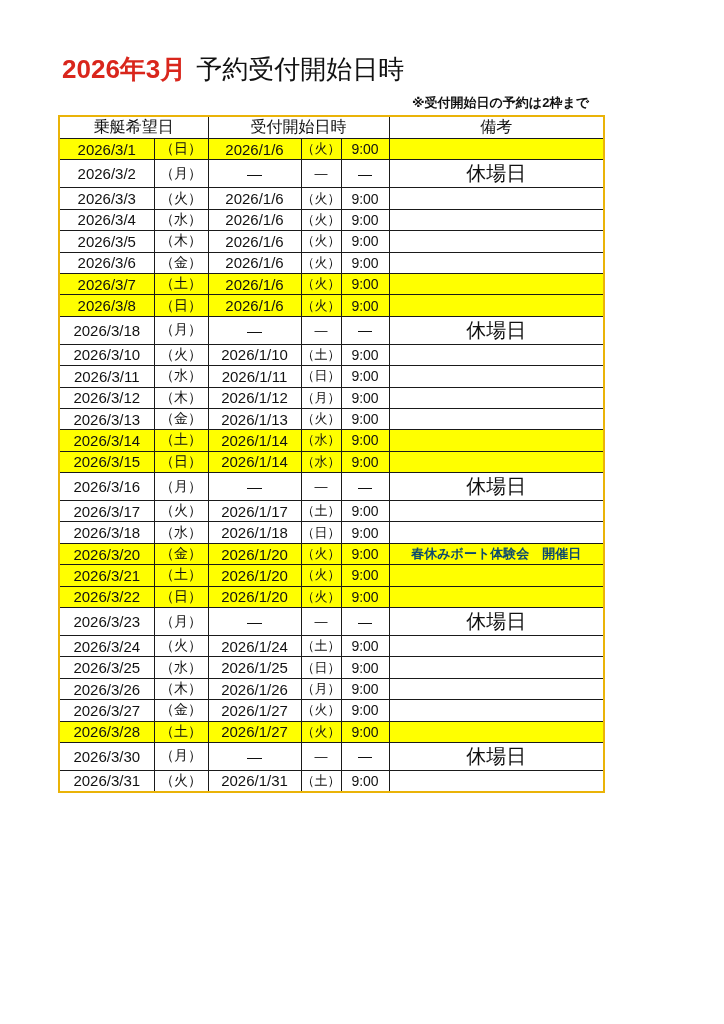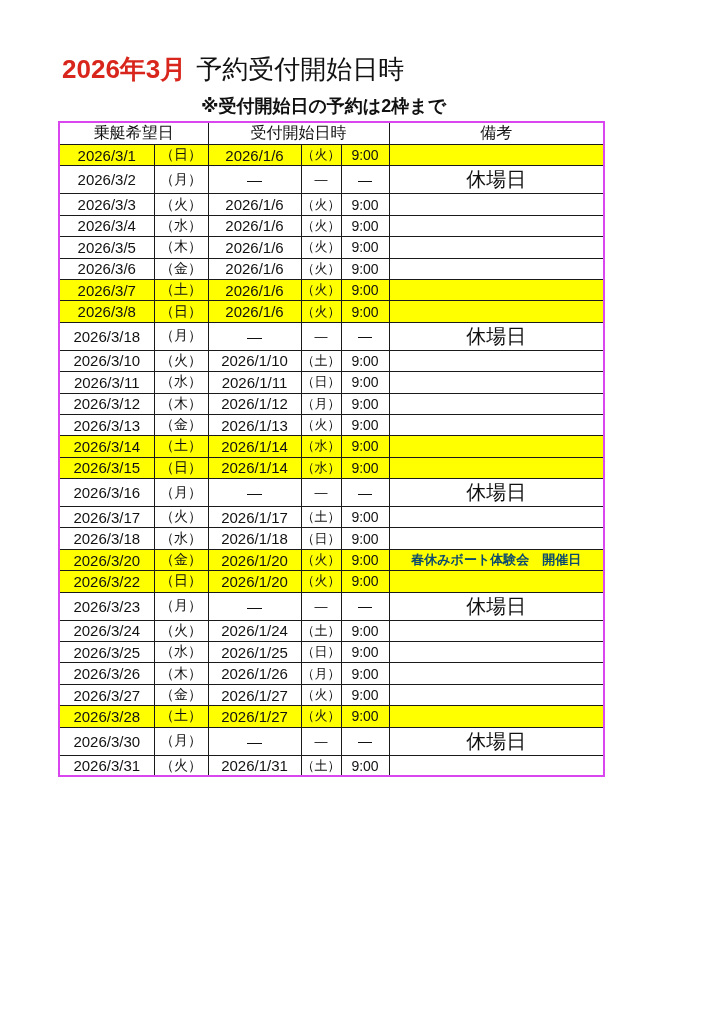--- a/index.html
+++ b/index.html
@@ -25,32 +25,32 @@
     color: #d9261c;
     font-weight: bold;
     margin-right: 10px;
   }
   .title-rest {
     color: #111111;
     font-weight: 500;
   }
   .note-line {
     width: 545px;
-    text-align: center;
-    font-size: 18px;
+    text-align: right;
+    font-size: 13px;
     font-weight: bold;
     margin: 8px 0 3px 0;
     padding-right: 14px;
     white-space: nowrap;
   }
   table.schedule {
     border-collapse: collapse;
     table-layout: fixed;
     width: 545px;
-    border: 2px solid #d946ef;
+    border: 2px solid #eab308;
   }
   table.schedule th, table.schedule td {
     border: 1px solid #1a1a1a;
     height: 21.4px;
     padding: 0;
     text-align: center;
     vertical-align: middle;
     white-space: nowrap;
     overflow: hidden;
   }
@@ -245,20 +245,28 @@
         </tr>
         <tr class="hl">
           <td class="c-date">2026/3/20</td>
           <td class="c-day">（金）</td>
           <td class="c-date">2026/1/20</td>
           <td class="c-day2">（火）</td>
           <td class="c-time">9:00</td>
           <td class="c-remark red">春休みボート体験会　開催日</td>
         </tr>
         <tr class="hl">
+          <td class="c-date">2026/3/21</td>
+          <td class="c-day">（土）</td>
+          <td class="c-date">2026/1/20</td>
+          <td class="c-day2">（火）</td>
+          <td class="c-time">9:00</td>
+          <td class="c-remark"></td>
+        </tr>
+        <tr class="hl">
           <td class="c-date">2026/3/22</td>
           <td class="c-day">（日）</td>
           <td class="c-date">2026/1/20</td>
           <td class="c-day2">（火）</td>
           <td class="c-time">9:00</td>
           <td class="c-remark"></td>
         </tr>
         <tr>
           <td class="c-date">2026/3/23</td>
           <td class="c-day">（月）</td>

